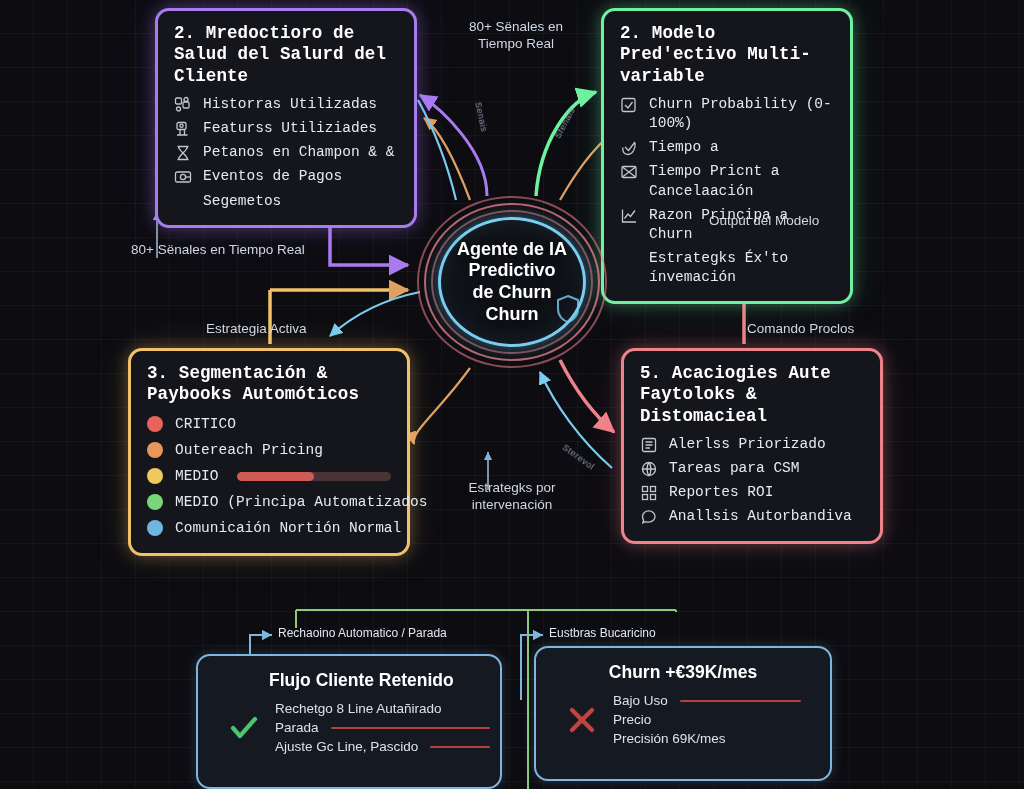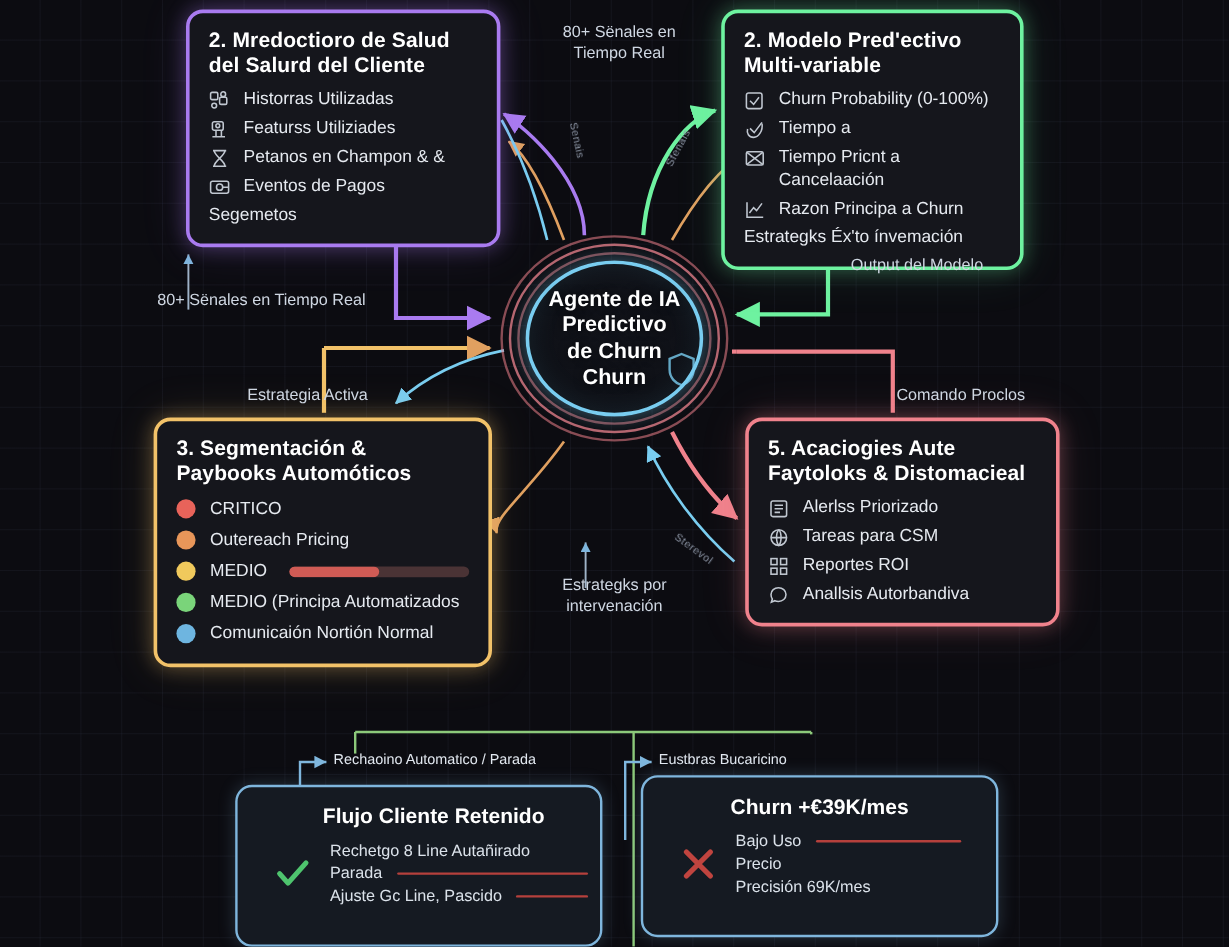--- a/index.html
+++ b/index.html
@@ -19,31 +19,32 @@
   }
   svg.wires{position:absolute;inset:0;width:1024px;height:789px;pointer-events:none;}
 
   
   .card{
     position:absolute;border-radius:14px;
     background:#15161c;
     border:3px solid #888;
     box-sizing:border-box;
     padding:12px 16px 14px 16px;
+    font-family:Liberation Mono, monospace;
   }
   .card h3{
     margin:0 0 8px 0;font-size:17.5px;font-weight:bold;line-height:1.22;
     letter-spacing:.1px;color:#ffffff;
   }
   .rows{display:flex;flex-direction:column;gap:5px;}
   .row{display:flex;align-items:flex-start;gap:11px;font-size:14.5px;line-height:1.32;color:#e6eaf0;}
   .row .txt{flex:1;}
   .ico{width:18px;height:18px;flex:0 0 18px;margin-top:1px;opacity:.92;}
   .ico svg{display:block;}
-  .subline{font-size:14.5px;line-height:1.32;color:#e6eaf0;}
+  .subline{font-size:14.5px;line-height:1.32;color:#e6eaf0;margin-left:29px;}
 
   
   #card-health{left:155px;top:8px;width:262px;border-color:#a97bf0;
       box-shadow:0 0 16px rgba(169,123,240,.35),0 0 40px rgba(169,123,240,.14);}
   #card-model{left:601px;top:8px;width:252px;border-color:#6ef2a0;
       box-shadow:0 0 16px rgba(110,242,160,.33),0 0 40px rgba(110,242,160,.13);}
   #card-segment{left:128px;top:348px;width:282px;border-color:#f2c269;
       box-shadow:0 0 16px rgba(242,194,105,.33),0 0 40px rgba(242,194,105,.13);}
   #card-actions{left:621px;top:348px;width:262px;border-color:#f0828c;
       box-shadow:0 0 16px rgba(240,130,140,.33),0 0 40px rgba(240,130,140,.13);}

